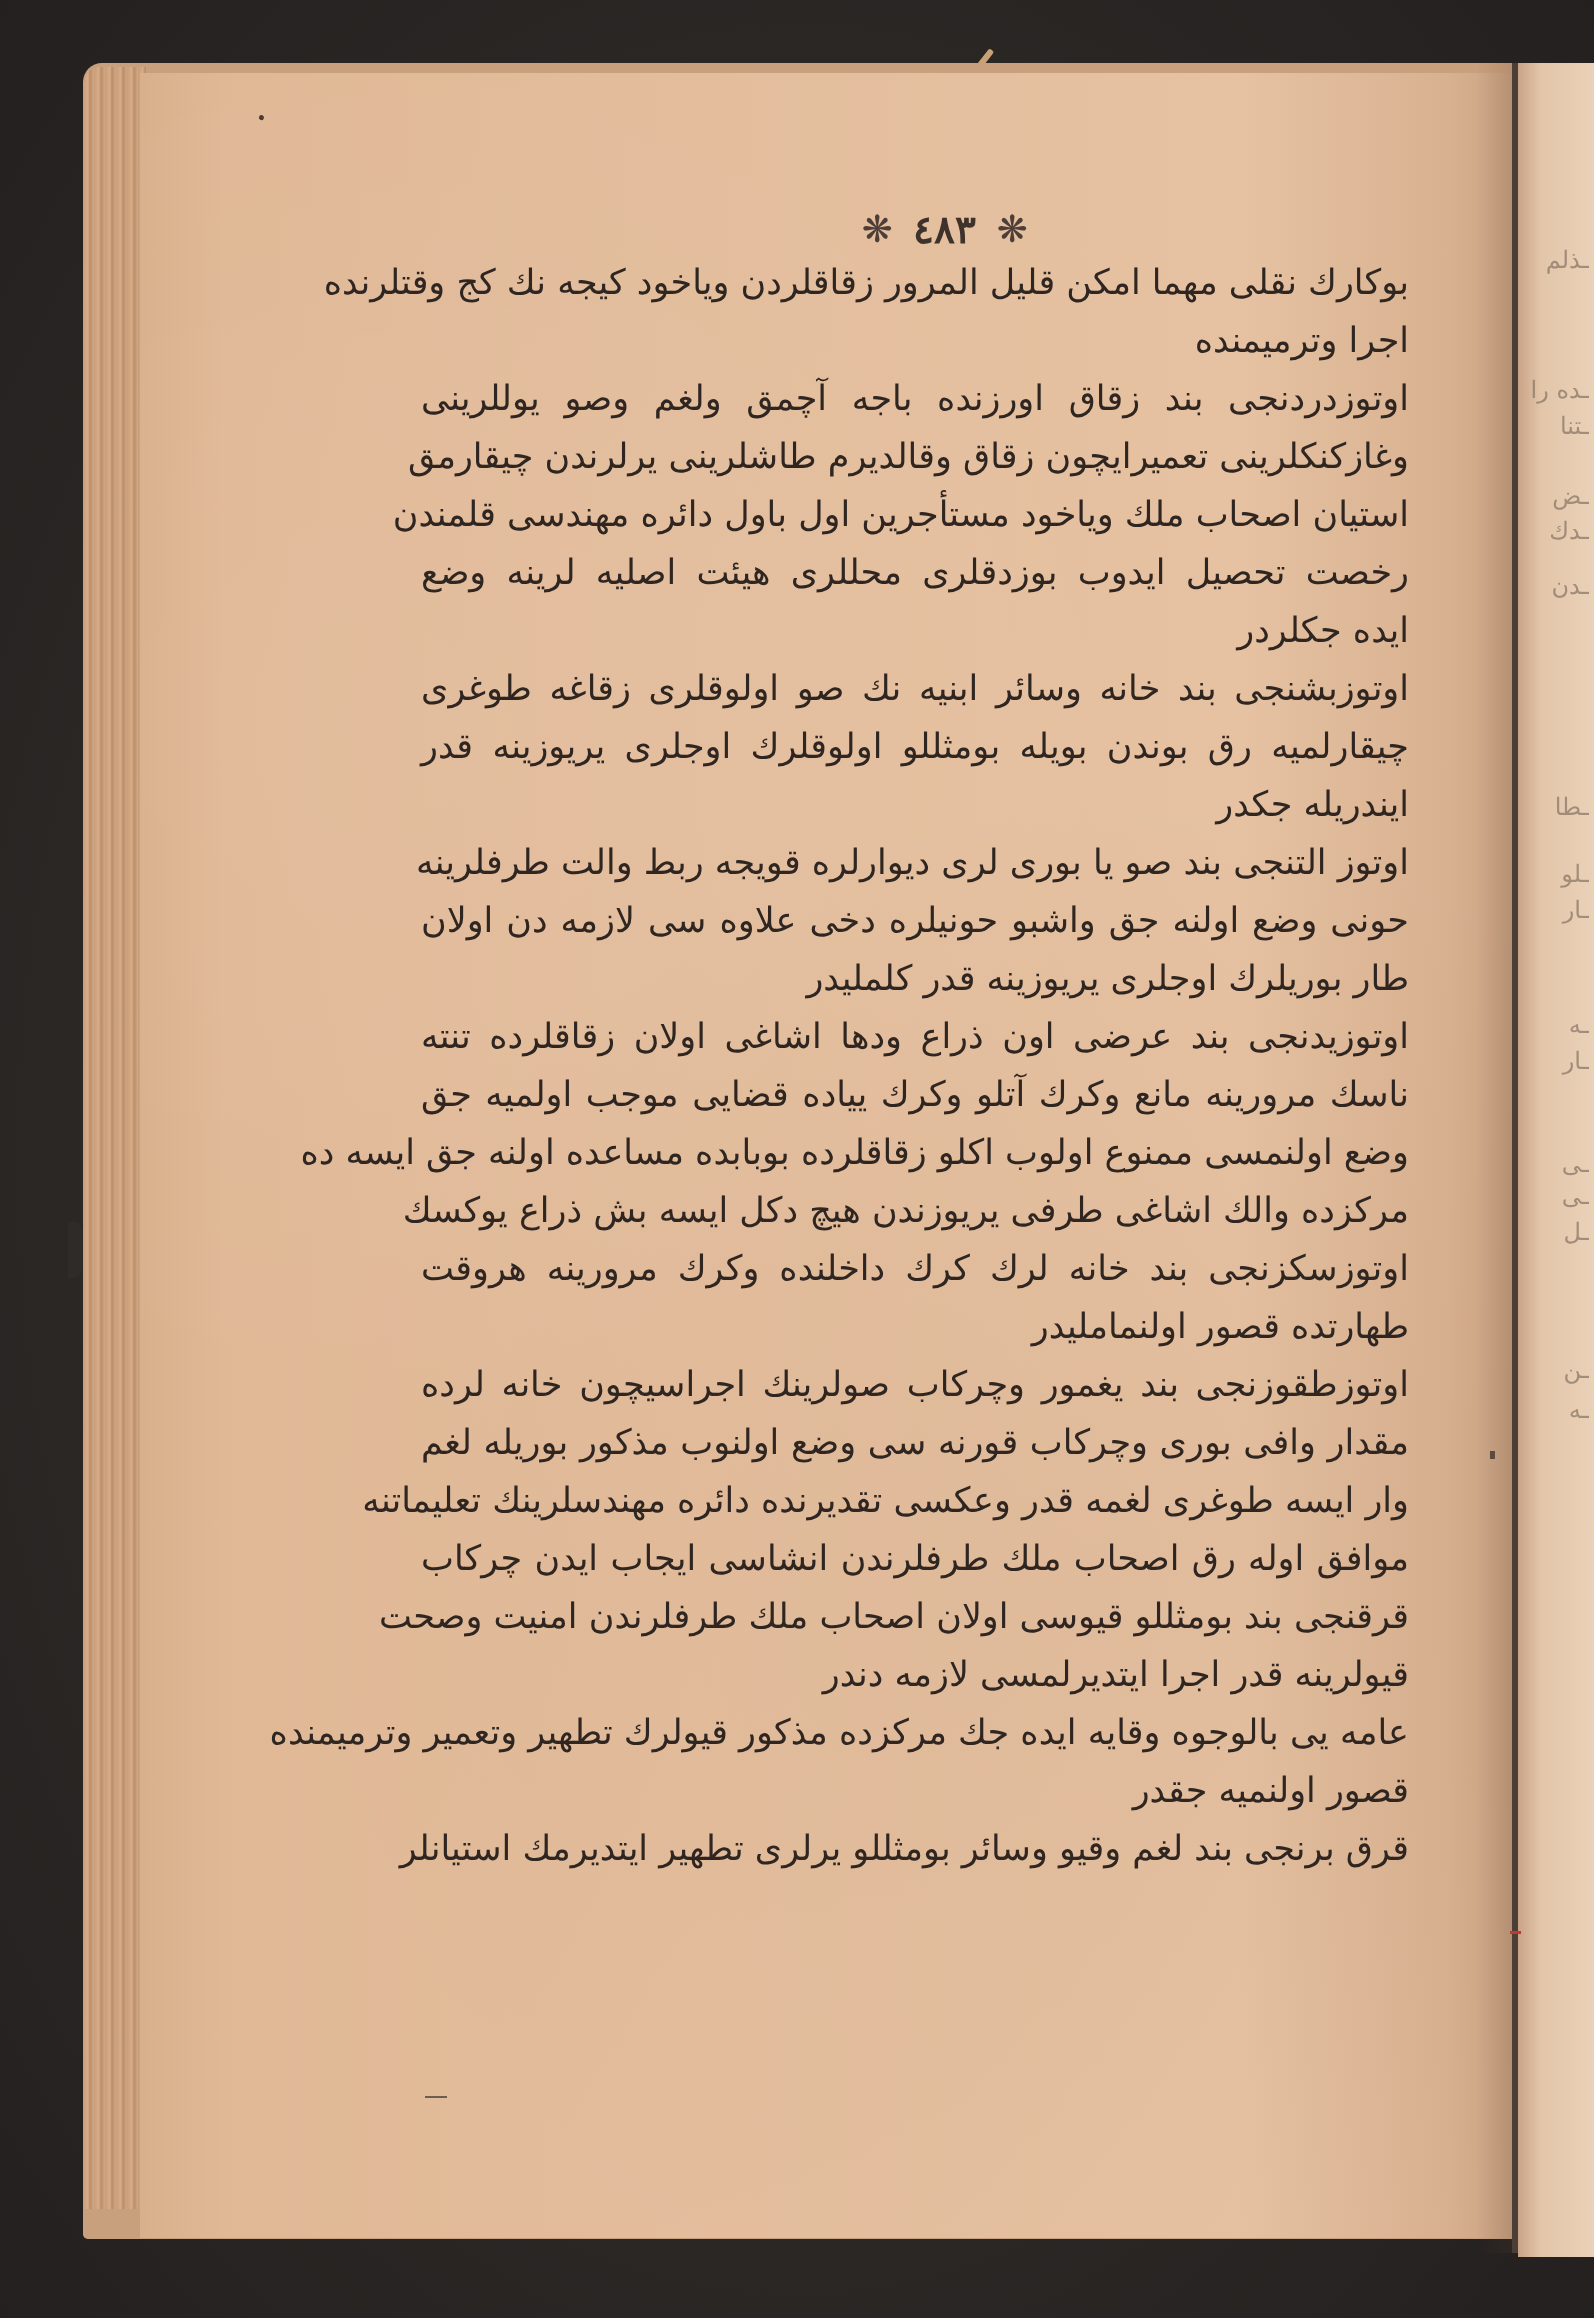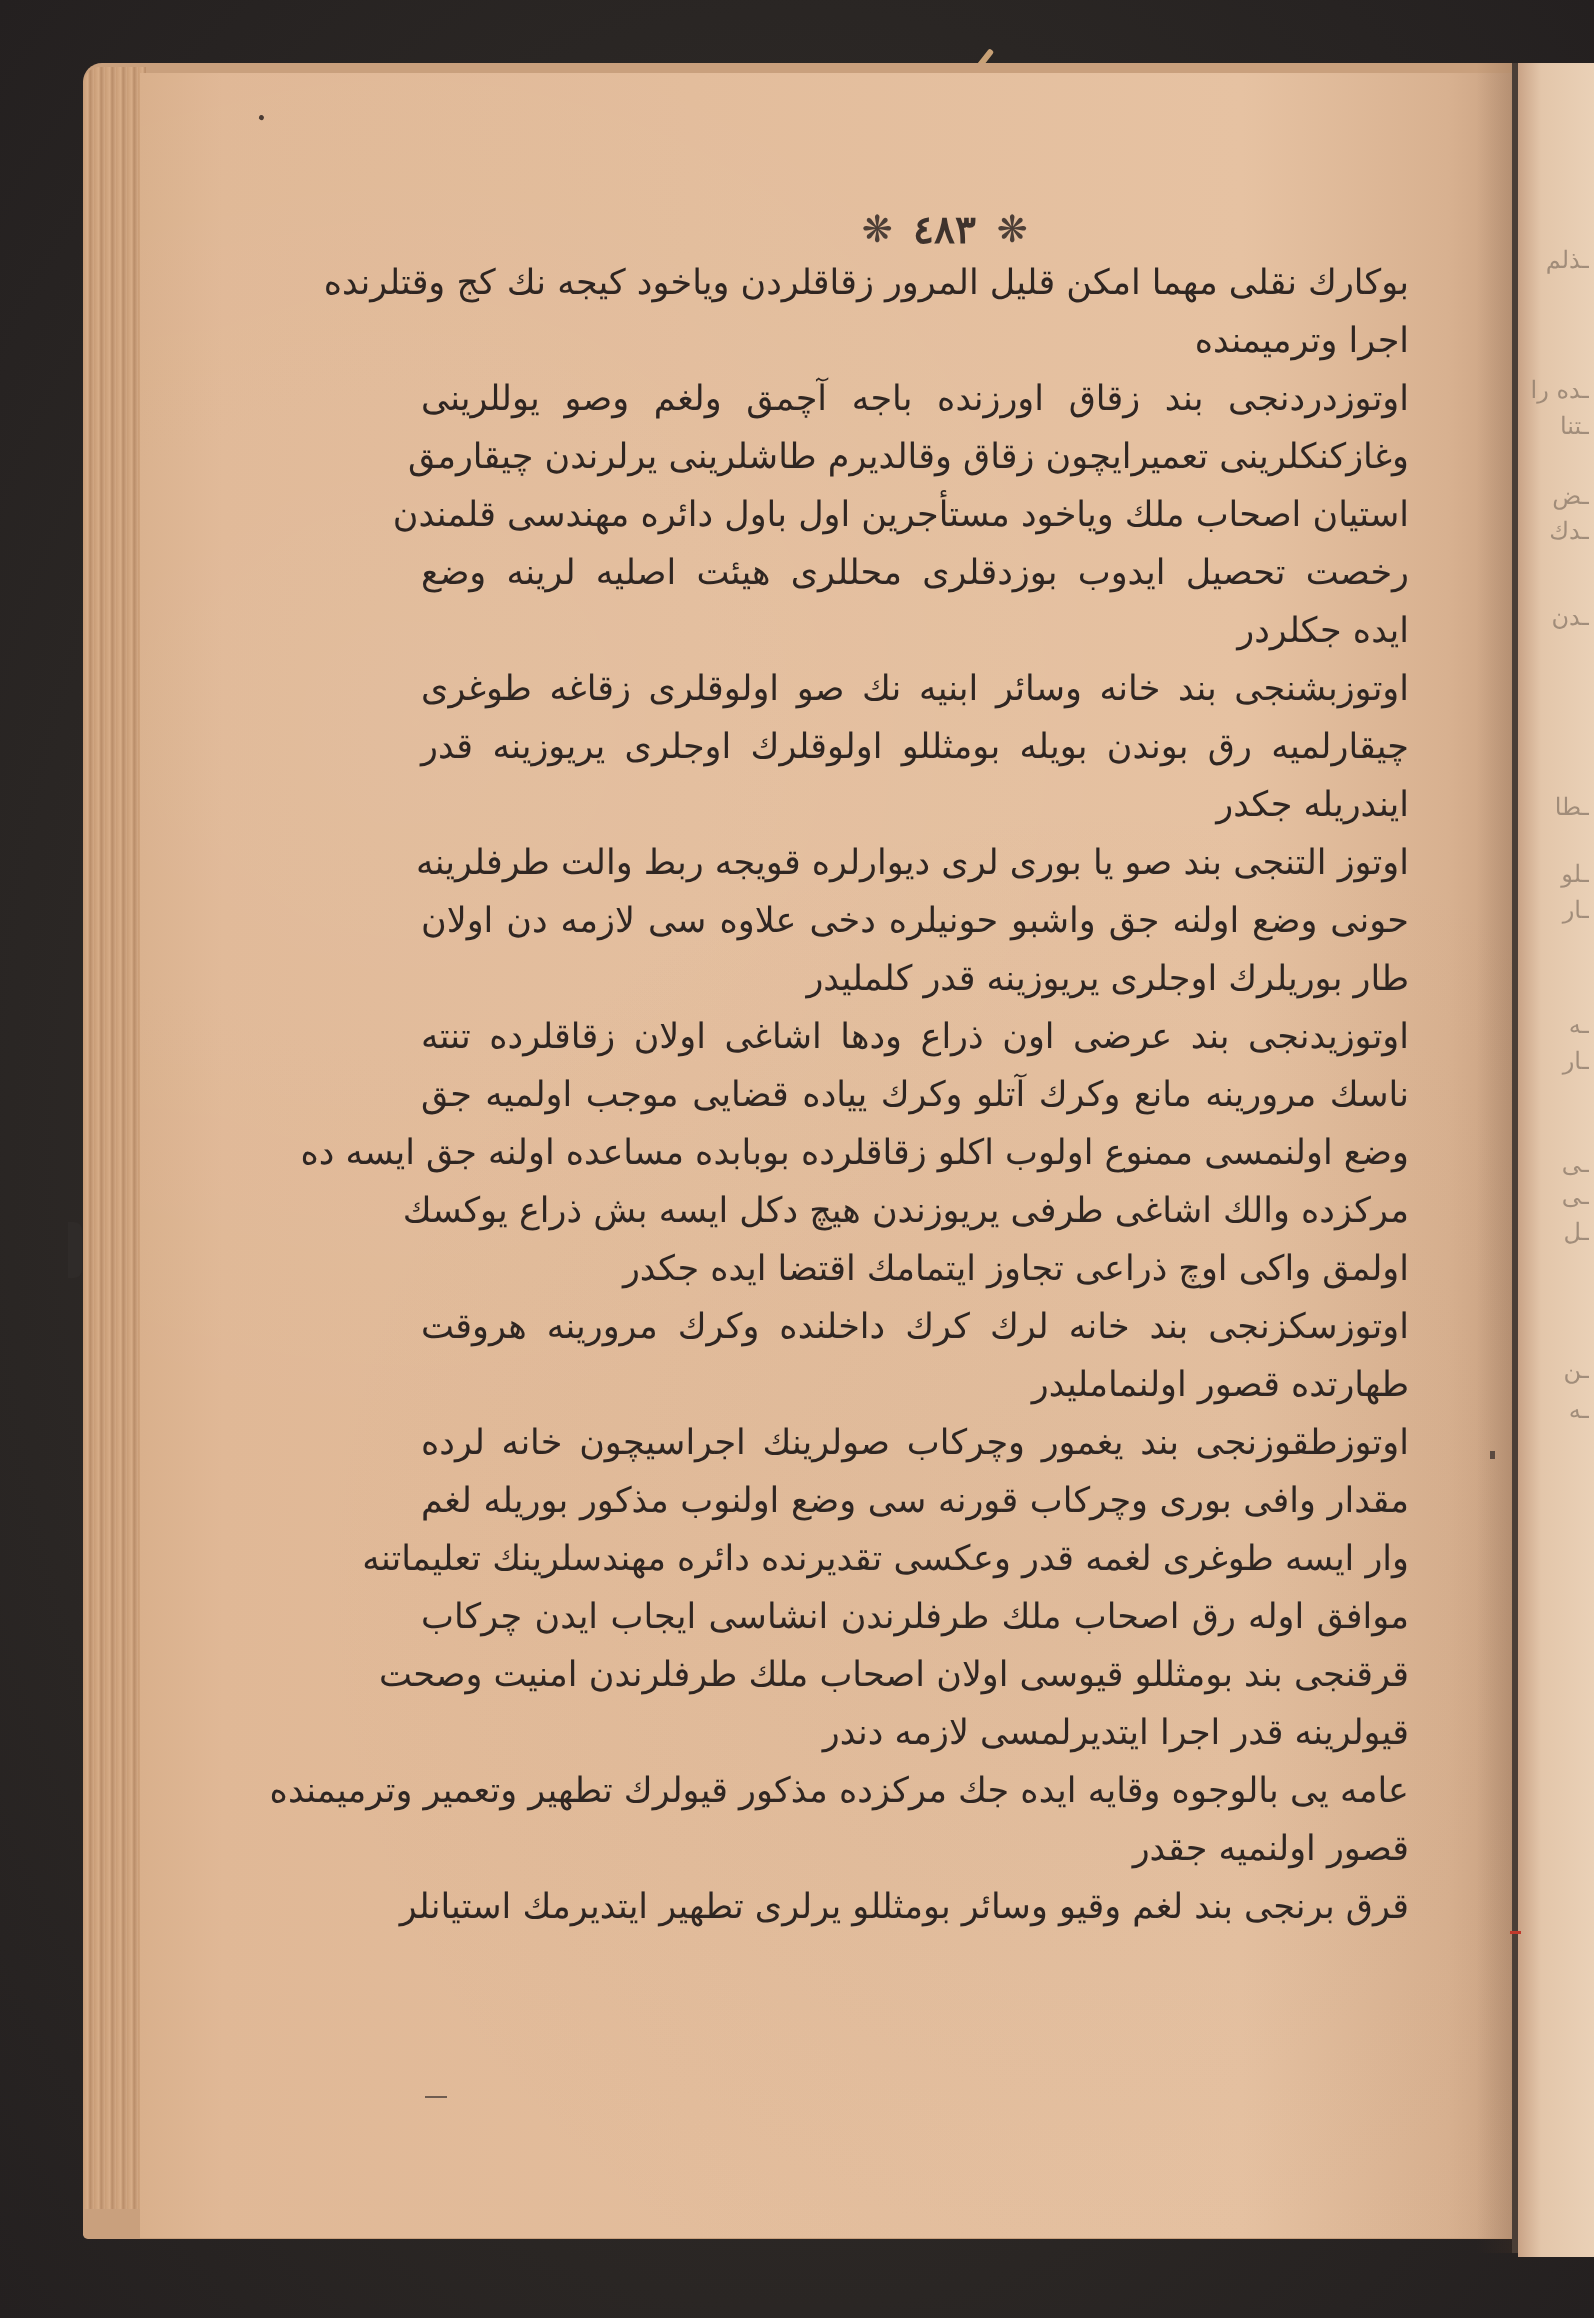--- a/index.html
+++ b/index.html
@@ -101,21 +101,21 @@
 
 <div class="gutter-shadow"></div>
 <div class="gutter"></div>
 
 <div class="opposite-page">
   <div class="opp-frag" style="top:183px">ـذلم</div>
   <div class="opp-frag" style="top:313px">ـده را</div>
   <div class="opp-frag" style="top:349px">ـتنا</div>
   <div class="opp-frag" style="top:419px">ـض</div>
   <div class="opp-frag" style="top:454px">ـدك</div>
-  <div class="opp-frag" style="top:540px">ـدن</div>
+  <div class="opp-frag" style="top:509px">ـدن</div>
   <div class="opp-frag" style="top:730px">ـطا</div>
   <div class="opp-frag" style="top:797px">ـلو</div>
   <div class="opp-frag" style="top:833px">ـار</div>
   <div class="opp-frag" style="top:948px">ـه</div>
   <div class="opp-frag" style="top:984px">ـار</div>
   <div class="opp-frag" style="top:1087px">ـى</div>
   <div class="opp-frag" style="top:1119px">ـى</div>
   <div class="opp-frag" style="top:1155px">ـل</div>
   <div class="opp-frag" style="top:1293px">ـن</div>
   <div class="opp-frag" style="top:1333px">ـه</div>
@@ -142,21 +142,20 @@
   <div class="line">اوتوزبشنجى بند     خانه وسائر ابنيه نك صو اولوقلرى زقاغه طوغرى</div>
   <div class="line">چيقارلميه رق بوندن بويله بومثللو اولوقلرك اوجلرى يريوزينه قدر</div>
   <div class="line short">ايندريله جكدر</div>
   <div class="line">اوتوز التنجى بند     صو يا بورى لرى ديوارلره قويجه ربط والت طرفلرينه</div>
   <div class="line">حونى وضع اولنه جق واشبو حونيلره دخى علاوه سى لازمه دن اولان</div>
   <div class="line short">طار بوريلرك اوجلرى يريوزينه قدر كلمليدر</div>
   <div class="line">اوتوزيدنجى بند     عرضى اون ذراع ودها اشاغى اولان زقاقلرده تنته</div>
   <div class="line">ناسك مرورينه مانع وكرك آتلو وكرك يياده قضايى موجب اولميه جق</div>
   <div class="line">وضع اولنمسى ممنوع اولوب اكلو زقاقلرده بوبابده مساعده اولنه جق ايسه ده</div>
   <div class="line">مركزده والك اشاغى طرفى يريوزندن هيچ دكل ايسه بش ذراع يوكسك</div>
-  <div class="line short">اولمق واكى اوچ ذراعى تجاوز ايتمامك اقتضا ايده جكدر</div>
   <div class="line">اوتوزسكزنجى بند     خانه لرك كرك داخلنده وكرك مرورينه هروقت</div>
   <div class="line short">طهارتده قصور اولنماملیدر</div>
   <div class="line">اوتوزطقوزنجى بند     يغمور وچركاب صولرينك اجراسيچون خانه لرده</div>
   <div class="line">مقدار وافى بورى وچركاب قورنه سى وضع اولنوب مذكور بوريله لغم</div>
   <div class="line">وار ايسه طوغرى لغمه قدر وعكسى تقديرنده دائره مهندسلرينك تعليماتنه</div>
   <div class="line">موافق اوله رق اصحاب ملك طرفلرندن انشاسى ايجاب ايدن چركاب</div>
   <div class="line">قرقنجى بند     بومثللو قيوسى اولان اصحاب ملك طرفلرندن امنيت وصحت</div>
   <div class="line short">قيولرينه قدر اجرا ايتديرلمسى لازمه دندر</div>
   <div class="line">عامه يى بالوجوه وقايه ايده جك مركزده مذكور قيولرك تطهير وتعمير وترميمنده</div>
   <div class="line short">قصور اولنميه جقدر</div>

